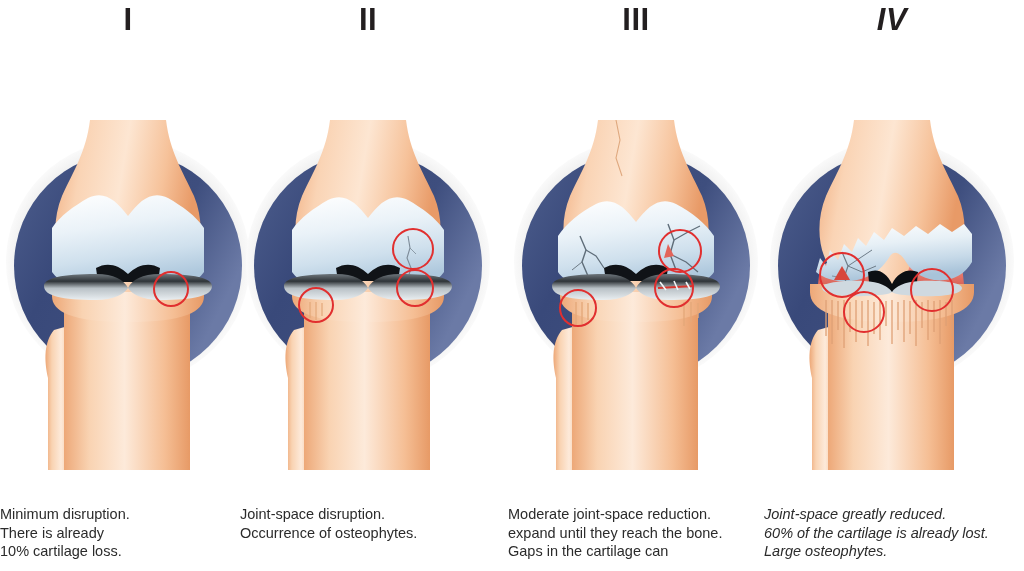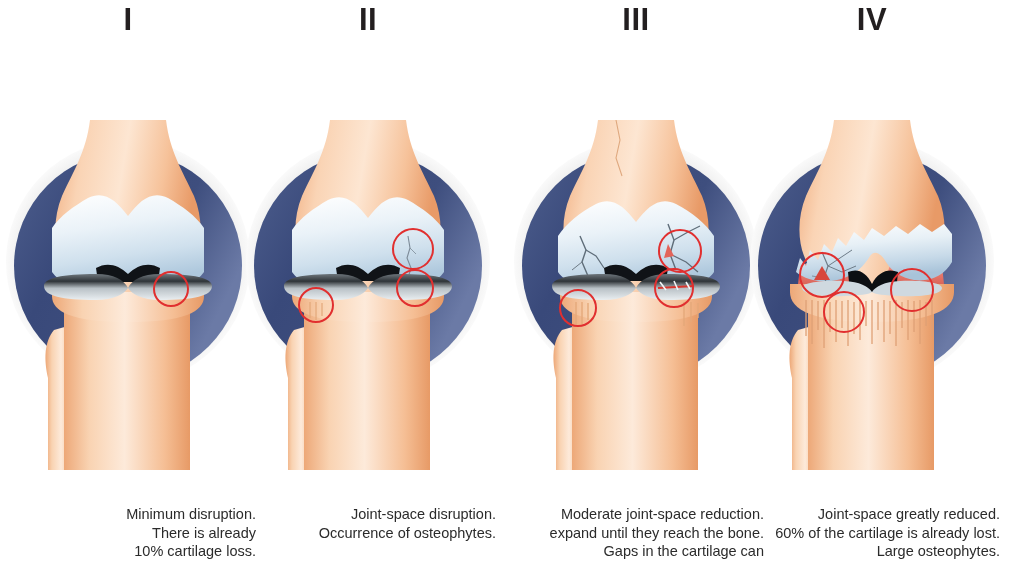--- a/index.html
+++ b/index.html
@@ -14,38 +14,38 @@
 
   .panel{
     position:absolute;
     top:0;
     width:256px;
     height:571px;
   }
   .panel.p0{left:0;}
   .panel.p1{left:240px;}
   .panel.p2{left:508px;}
-  .panel.p3{left:744px;}
+  .panel.p3{left:764px;font-style:italic;}
 
   .numeral{
     position:absolute;
     top:2px;left:0;width:256px;
     text-align:center;
     font-size:31px;
     font-weight:bold;
     color:#231f20;
     letter-spacing:0.5px;
     font-family:"Liberation Sans", sans-serif;
   }
 
   .caption{
     position:absolute;
     left:0;width:256px;
     top:505px;
-    text-align:right;
+    text-align:left;
     font-size:14.5px;
     line-height:18.5px;
     color:#2b2b2b;
   }
   .caption .cl{display:block;white-space:nowrap;}
 
   
   .stage{
     position:absolute;
     left:0;top:0;

